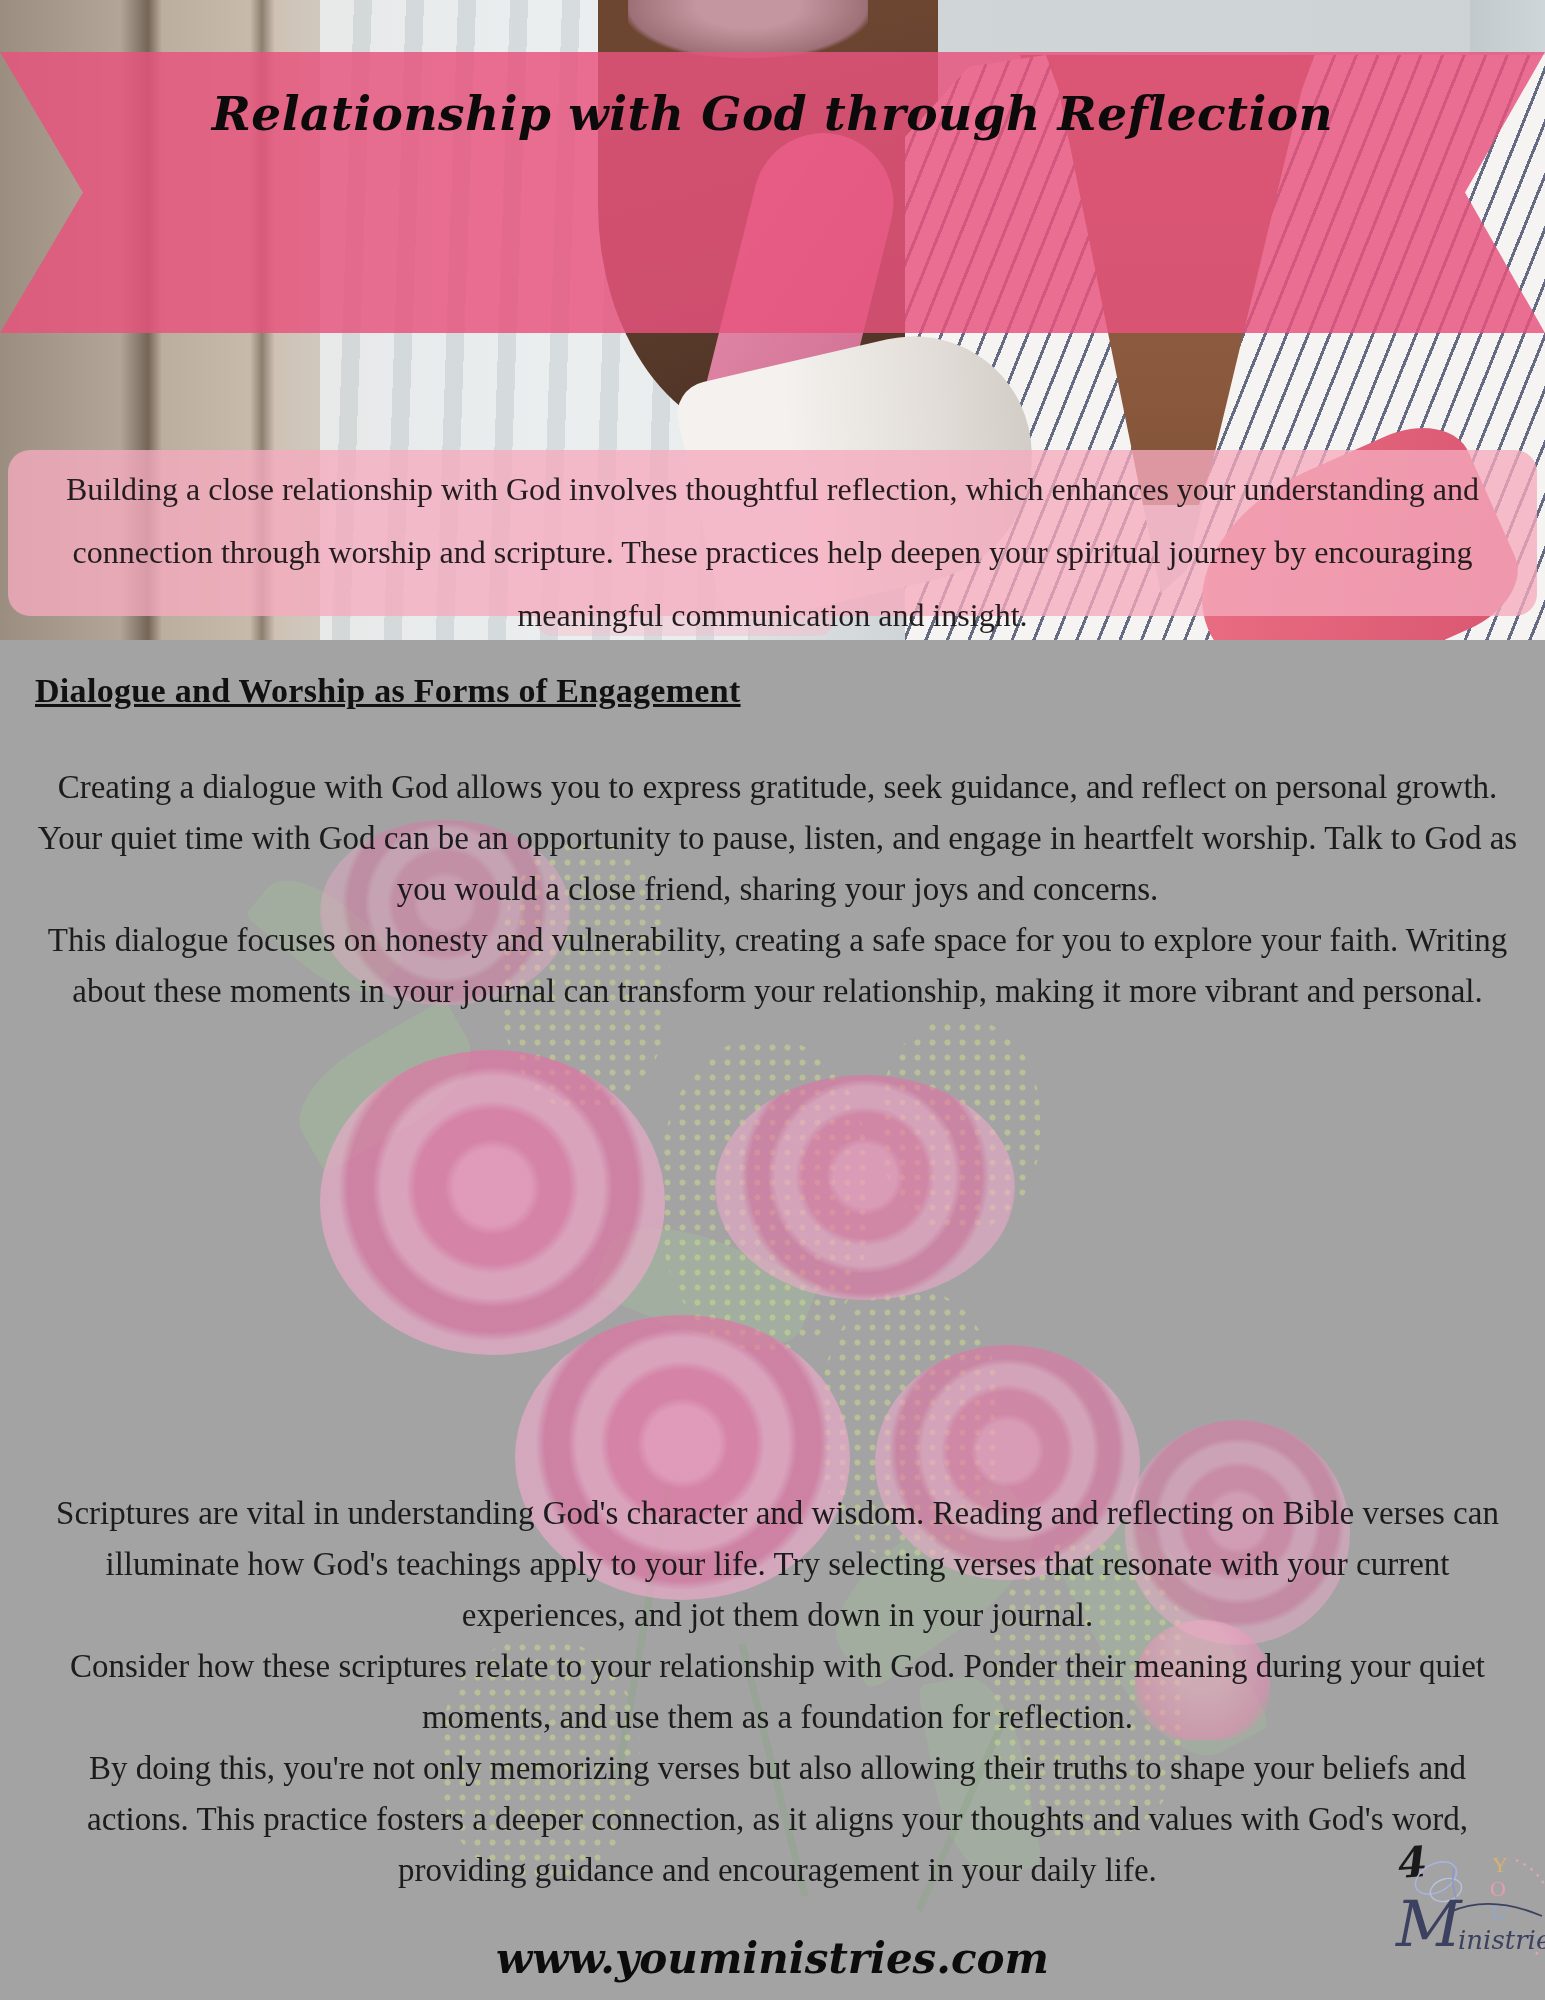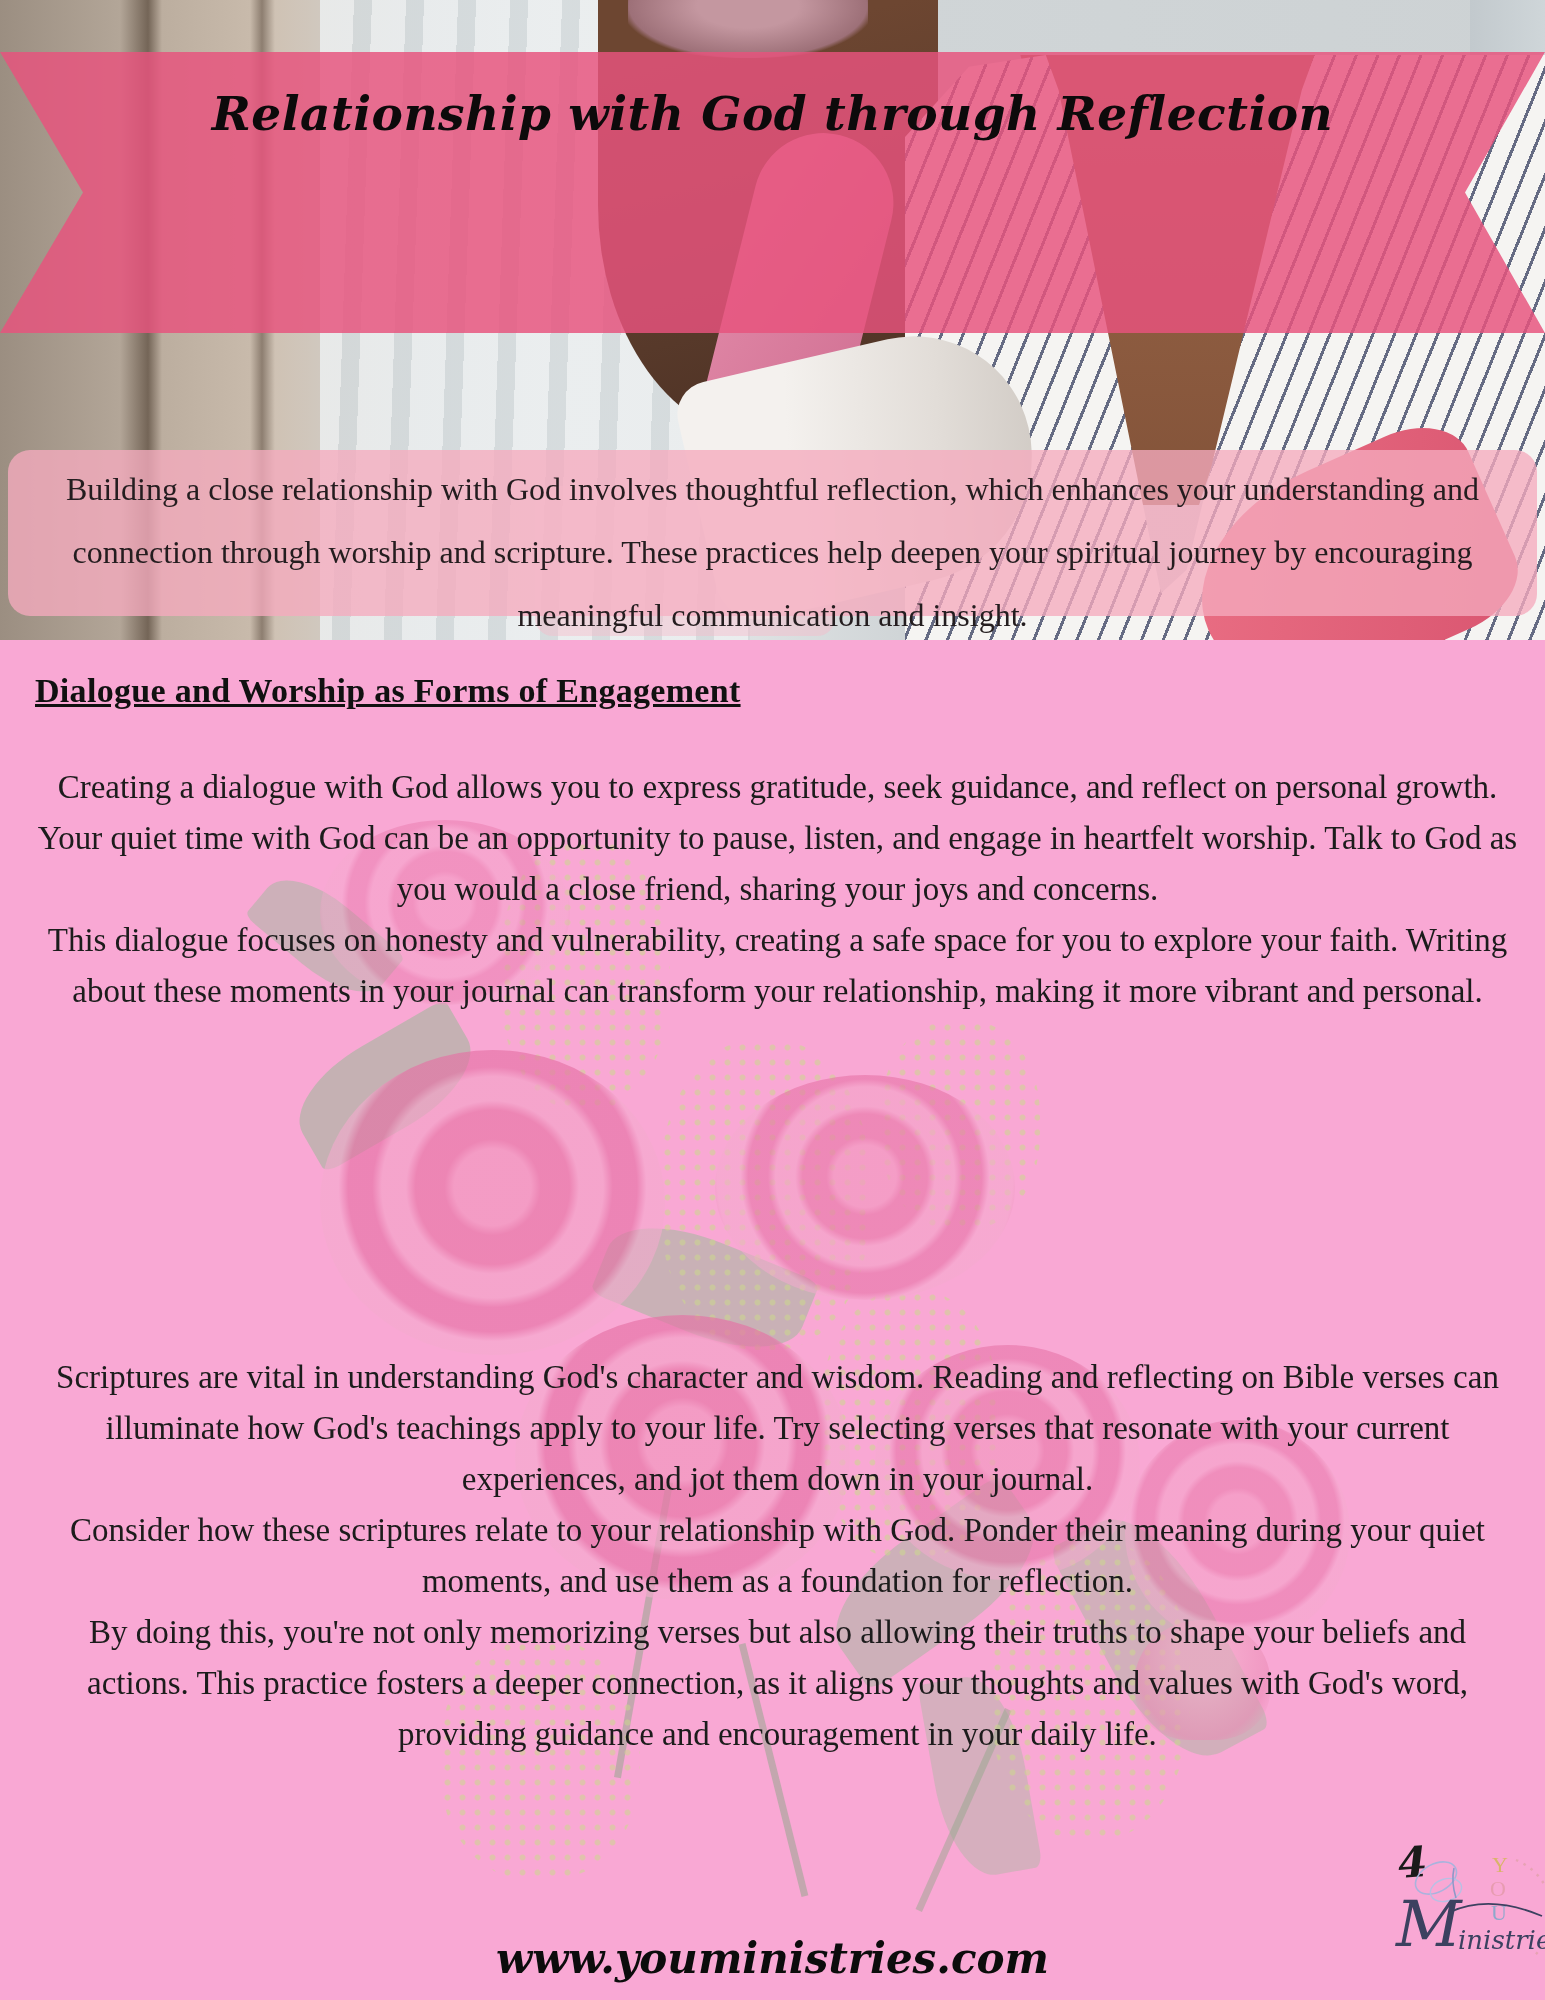--- a/index.html
+++ b/index.html
@@ -1,18 +1,18 @@
 <!DOCTYPE html>
 <html><head>
 <meta charset="utf-8">
 <style>
   * { margin:0; padding:0; box-sizing:border-box; }
   html,body { width:1545px; height:2000px; }
   body { font-family:"Liberation Serif", serif; background:#ffffff; overflow:hidden; }
-  .page { position:relative; width:1545px; height:2000px; background:#f9a8d4; overflow:hidden; }
+  .page { position:relative; width:1545px; height:2000px; background:#a3a3a3; overflow:hidden; }
 
   
   .photo-scene { position:absolute; left:0; top:0; width:1545px; height:640px; overflow:hidden;
     background:linear-gradient(90deg,#aala 0); }
   .wall-base { position:absolute; inset:0;
     background:linear-gradient(90deg,
       #9b8e81 0px,#b3a698 120px,#746557 148px,#bcae9f 162px,
       #c8baab 250px,#8d7e70 262px,#cfc2b4 275px,#d3d7d8 430px,
       #e4e8e9 560px,#dde1e2 760px,#d0d5d7 900px,#cdd2d4 1545px); }
   .curtain { position:absolute; left:320px; top:0; width:430px; height:640px; opacity:.85;
@@ -145,21 +145,21 @@
     <div class="rose" style="left:1125px;top:1420px;width:225px;height:225px;opacity:.6;"></div>
     <div class="tulip" style="left:1135px;top:1620px;width:135px;height:120px;opacity:.55;"></div>
   </div>
 
   <div class="sec-heading" style="top:672px;text-decoration:underline;">Dialogue and Worship as Forms of Engagement</div>
   <div class="sec-body" style="top:762px;">
     <p>Creating a dialogue with God allows you to express gratitude, seek guidance, and reflect on personal growth. Your quiet time with God can be an opportunity to pause, listen, and engage in heartfelt worship. Talk to God as you would a close friend, sharing your joys and concerns.</p>
     <p>This dialogue focuses on honesty and vulnerability, creating a safe space for you to explore your faith. Writing about these moments in your journal can transform your relationship, making it more vibrant and personal.</p>
   </div>
 
-  <div class="sec-body" style="top:1352px;">
+  <div class="sec-body" style="top:1488px;">
     <p>Scriptures are vital in understanding God's character and wisdom. Reading and reflecting on Bible verses can illuminate how God's teachings apply to your life. Try selecting verses that resonate with your current experiences, and jot them down in your journal.</p>
     <p>Consider how these scriptures relate to your relationship with God. Ponder their meaning during your quiet moments, and use them as a foundation for reflection.</p>
     <p>By doing this, you're not only memorizing verses but also allowing their truths to shape your beliefs and actions. This practice fosters a deeper connection, as it aligns your thoughts and values with God's word, providing guidance and encouragement in your daily life.</p>
   </div>
 
   <div class="page-number">4</div>
 
   <svg class="logo" viewBox="0 0 157 130">
 
     <g>

